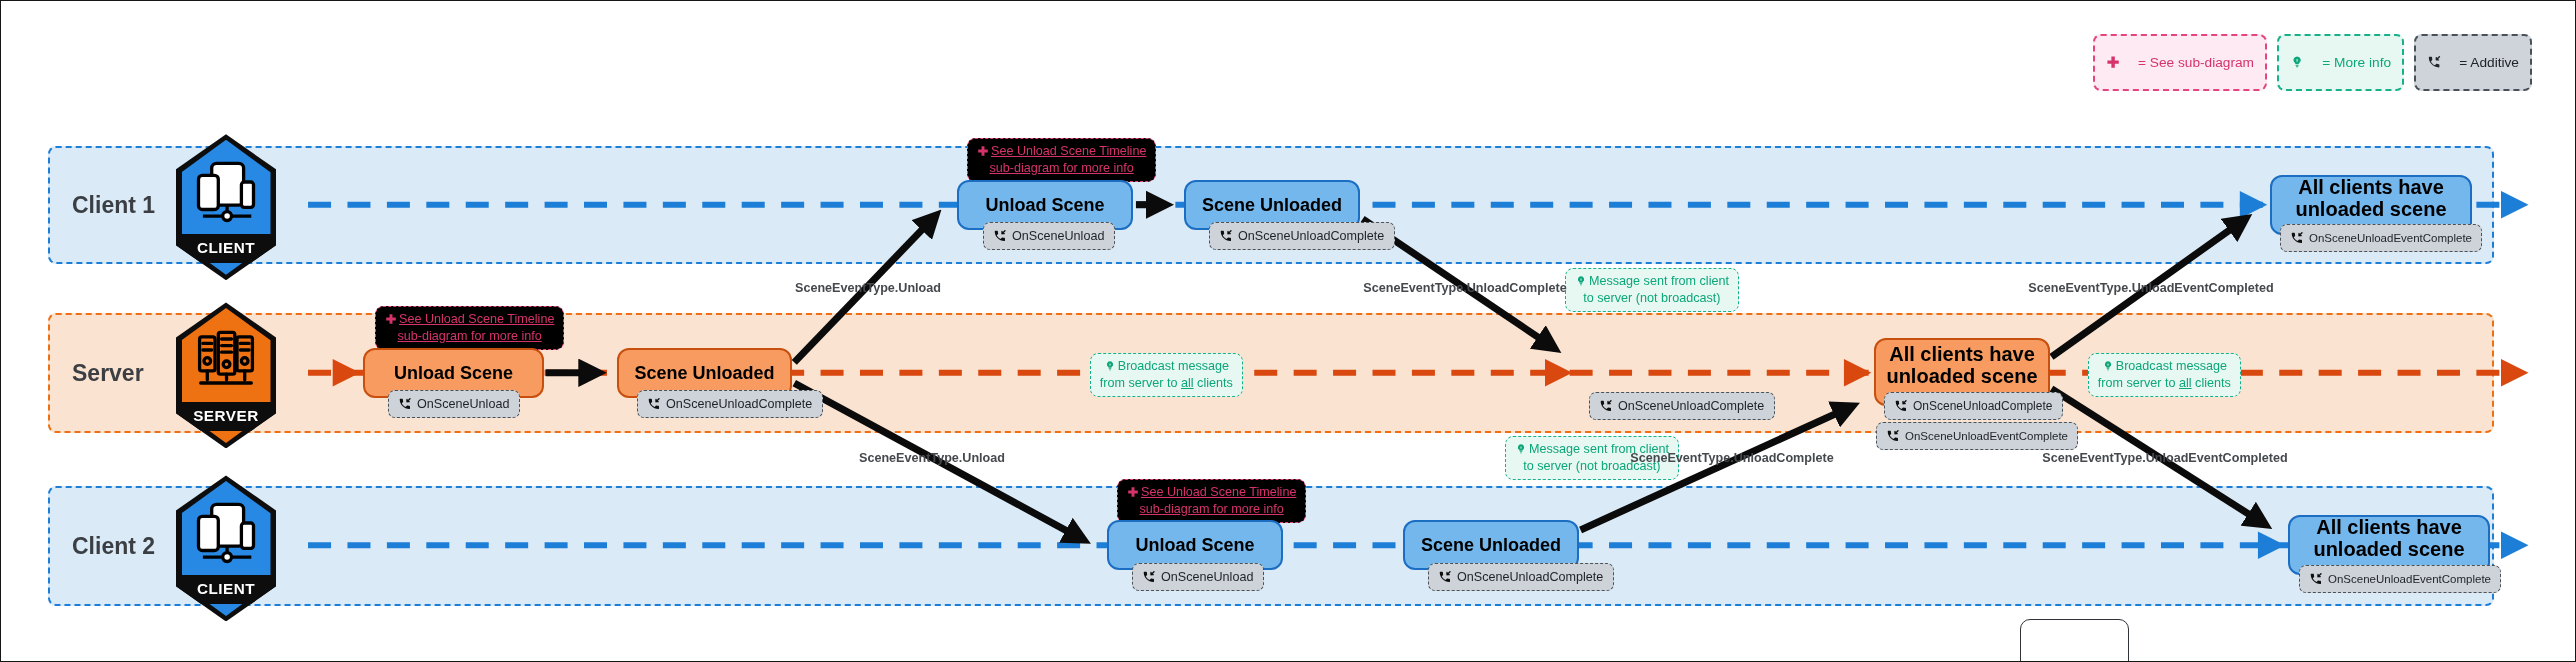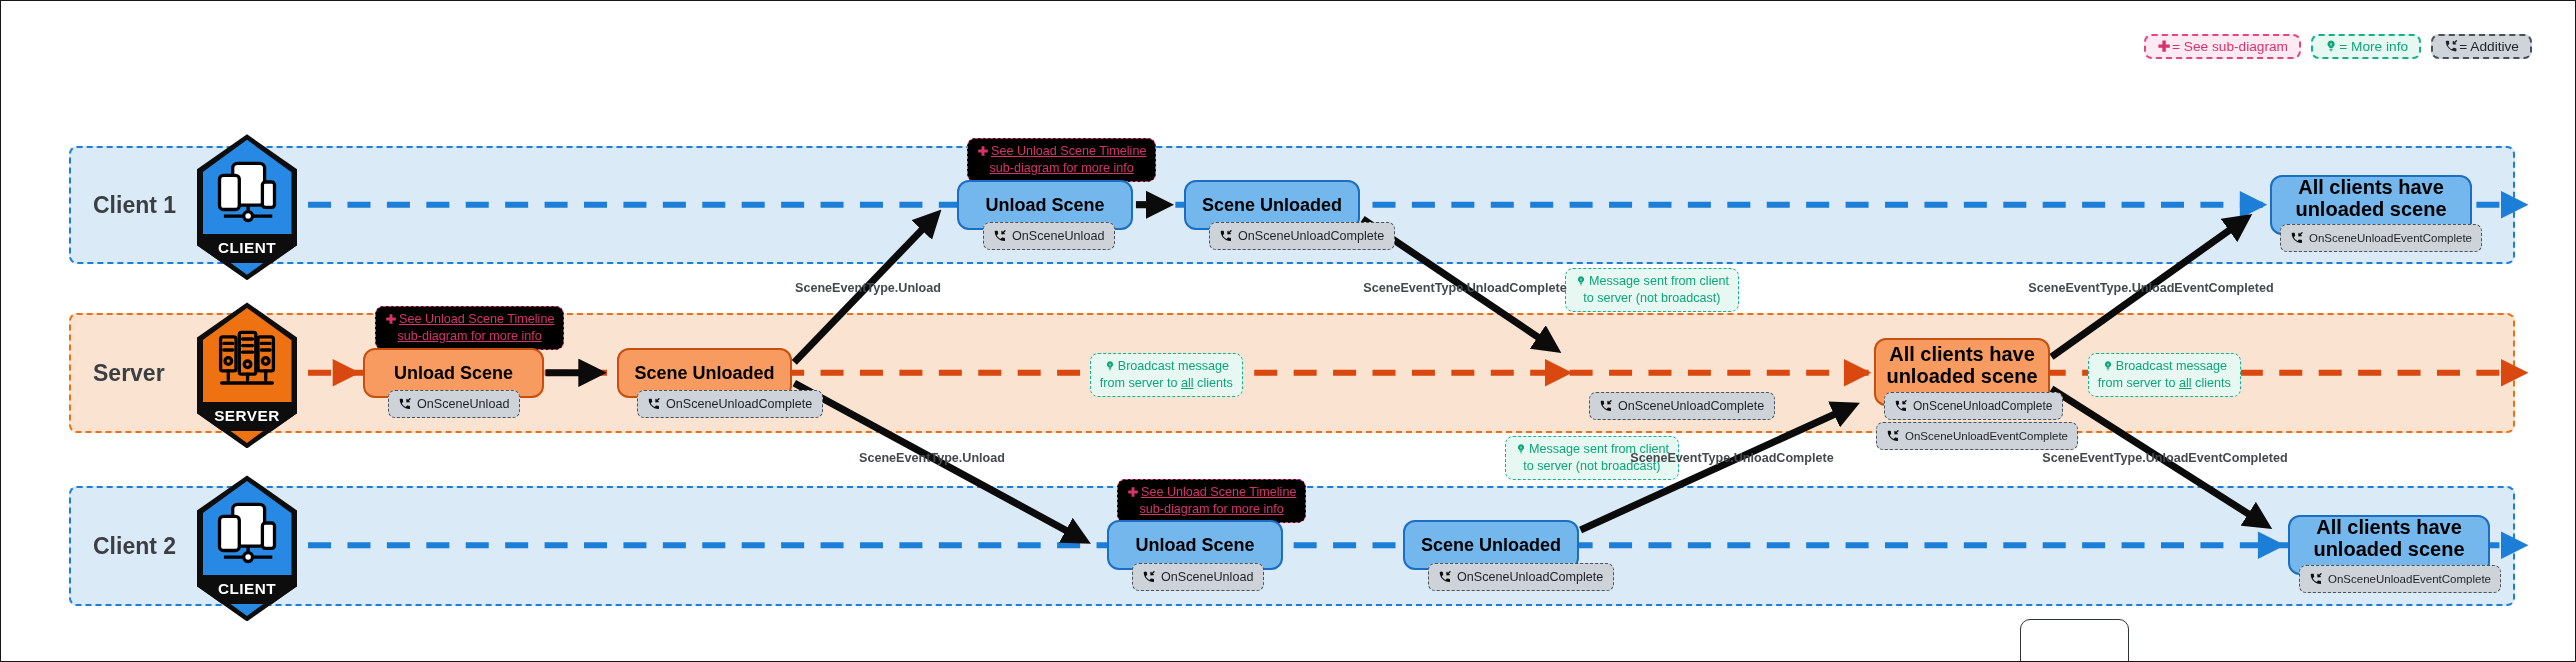--- a/index.html
+++ b/index.html
@@ -1,26 +1,26 @@
 <!DOCTYPE html>
 <html style="font-size:8.8px"><head>
 <meta charset="utf-8">
 <style>
   html,body{margin:0;padding:0;background:#e9e9e9;font-family:"Liberation Sans","DejaVu Sans",sans-serif;}
   #canvas{position:relative;width:2576px;height:662px;background:#ffffff;border:1.6px solid #161616;box-sizing:border-box;overflow:hidden;}
   .title{position:absolute;left:55px;top:28.5px;margin:0;font-size:37px;font-weight:bold;color:#060606;letter-spacing:-0.5px;}
   
   .legend{position:absolute;right:43px;top:33px;display:flex;gap:10px;align-items:center;}
-  .chip{display:inline-flex;align-items:center;gap:1px;padding:3px 11px;border-radius:7.7px;border:2.2px dashed;font-size:13.7px;white-space:nowrap;}
+  .chip{display:inline-flex;align-items:center;gap:18px;padding:19px 11px;border-radius:7.7px;border:2.2px dashed;font-size:13.7px;white-space:nowrap;}
   .chip.pink{background:#fdeaf2;border-color:#e5447e;color:#d6336c;}
   .chip.teal{background:#e7f8f3;border-color:#16b089;color:#0ca678;justify-content:flex-end;}
   .chip.gray{background:#ced4da;border-color:#495057;color:#212529;}
   .ic{width:14.2px;height:14.2px;flex:0 0 auto;}
   
-  .lane{position:absolute;left:68px;width:2446px;border-radius:7.7px;border:2.2px dashed;box-sizing:border-box;padding-left:44px;}
+  .lane{position:absolute;left:47px;width:2446px;border-radius:7.7px;border:2.2px dashed;box-sizing:border-box;padding-left:44px;}
   .lane.blue{background:#daeaf7;border-color:#1c7ed6;}
   .lane.orange{background:#fbe3d1;border-color:#ed7014;}
   .lane-label{position:absolute;left:22px;top:50%;transform:translateY(-50%);font-size:23px;font-weight:bold;color:#3b3e42;}
   
   .hex{position:absolute;left:126px;width:100px;height:146px;z-index:5;}
   .hex .outer{position:absolute;inset:0;background:#0d0d0d;clip-path:polygon(50% 0%,100% 24%,100% 76%,50% 100%,0% 76%,0% 24%);}
   .hex .inner{position:absolute;inset:5.5px;clip-path:polygon(50% 0%,100% 24%,100% 76%,50% 100%,0% 76%,0% 24%);}
   .hex .inner.blue{background:#2789e3;}
   .hex .inner.orange{background:#ee7112;}
   .hex .band{position:absolute;left:0;right:0;top:68%;height:20%;background:#0d0d0d;display:flex;align-items:center;justify-content:center;color:#fff;font-weight:bold;font-size:15.3px;letter-spacing:0.5px;clip-path:none;}

